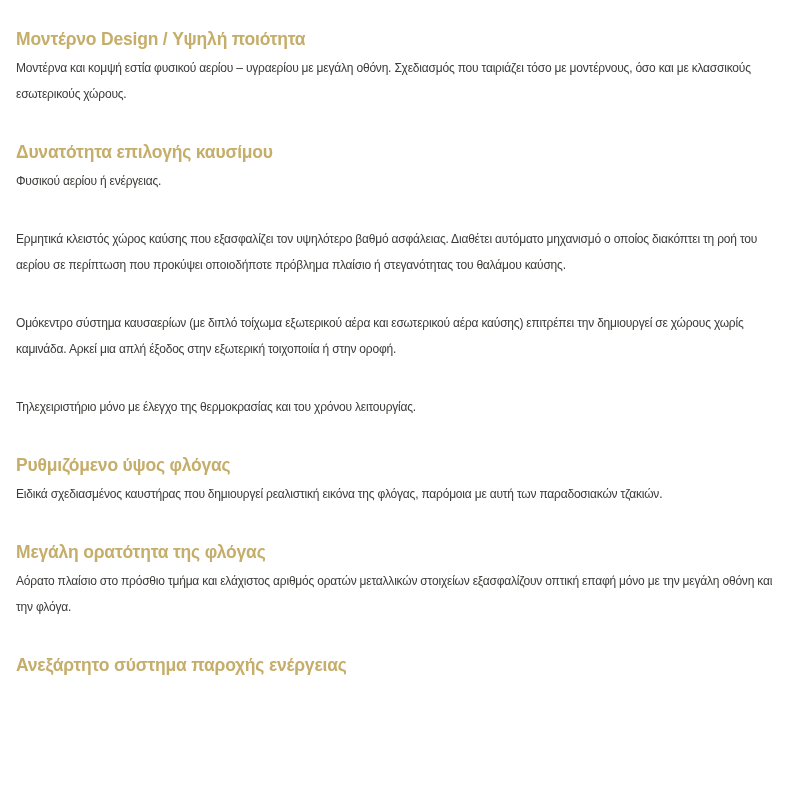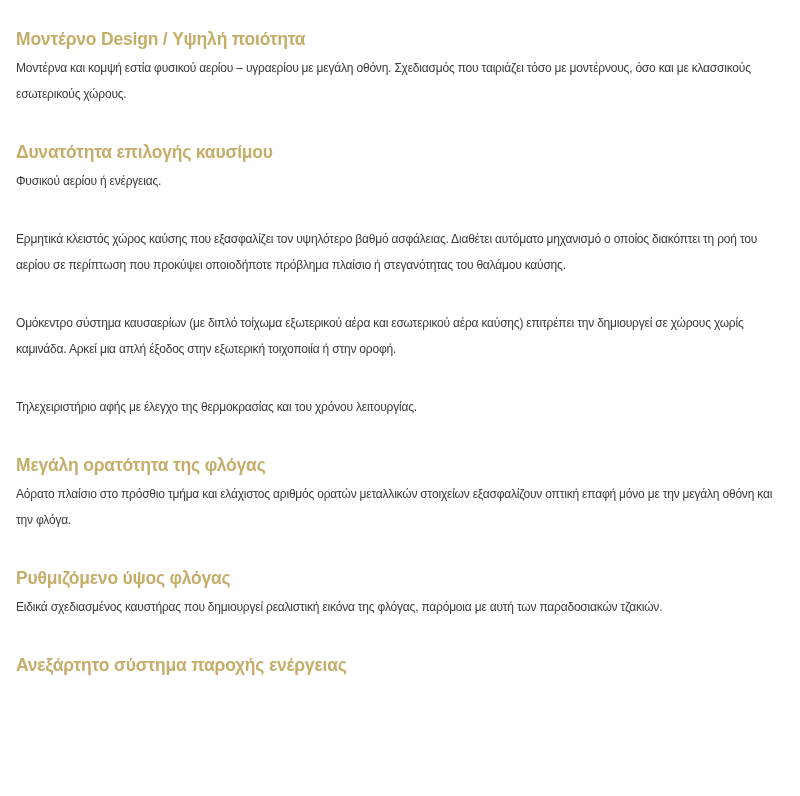--- a/index.html
+++ b/index.html
@@ -54,31 +54,31 @@
 
   <section class="feature">
     <p class="feature-body">Ερμητικά κλειστός χώρος καύσης που εξασφαλίζει τον υψηλότερο βαθμό ασφάλειας. Διαθέτει αυτόματο μηχανισμό ο οποίος διακόπτει τη ροή του αερίου σε περίπτωση που προκύψει οποιοδήποτε πρόβλημα πλαίσιο ή στεγανότητας του θαλάμου καύσης.</p>
   </section>
 
   <section class="feature">
     <p class="feature-body">Ομόκεντρο σύστημα καυσαερίων (με διπλό τοίχωμα εξωτερικού αέρα και εσωτερικού αέρα καύσης) επιτρέπει την δημιουργεί σε χώρους χωρίς καμινάδα. Αρκεί μια απλή έξοδος στην εξωτερική τοιχοποιία ή στην οροφή.</p>
   </section>
 
   <section class="feature">
-    <p class="feature-body">Τηλεχειριστήριο αφής με έλεγχο της θερμοκρασίας και του χρόνου λειτουργίας.</p>
+    <p class="feature-body">Τηλεχειριστήριο μόνο με έλεγχο της θερμοκρασίας και του χρόνου λειτουργίας.</p>
+  </section>
+
+  <section class="feature">
+    <h2 class="feature-heading">Ρυθμιζόμενο ύψος φλόγας</h2>
+    <p class="feature-body">Ειδικά σχεδιασμένος καυστήρας που δημιουργεί ρεαλιστική εικόνα της φλόγας, παρόμοια με αυτή των παραδοσιακών τζακιών.</p>
   </section>
 
   <section class="feature">
     <h2 class="feature-heading">Μεγάλη ορατότητα της φλόγας</h2>
     <p class="feature-body">Αόρατο πλαίσιο στο πρόσθιο τμήμα και ελάχιστος αριθμός ορατών μεταλλικών στοιχείων εξασφαλίζουν οπτική επαφή μόνο με την μεγάλη οθόνη και την φλόγα.</p>
-  </section>
-
-  <section class="feature">
-    <h2 class="feature-heading">Ρυθμιζόμενο ύψος φλόγας</h2>
-    <p class="feature-body">Ειδικά σχεδιασμένος καυστήρας που δημιουργεί ρεαλιστική εικόνα της φλόγας, παρόμοια με αυτή των παραδοσιακών τζακιών.</p>
   </section>
 
   <section class="feature">
     <h2 class="feature-heading">Ανεξάρτητο σύστημα παροχής ενέργειας</h2>
 
   </section>
 
 </div>
 
 </body></html>

